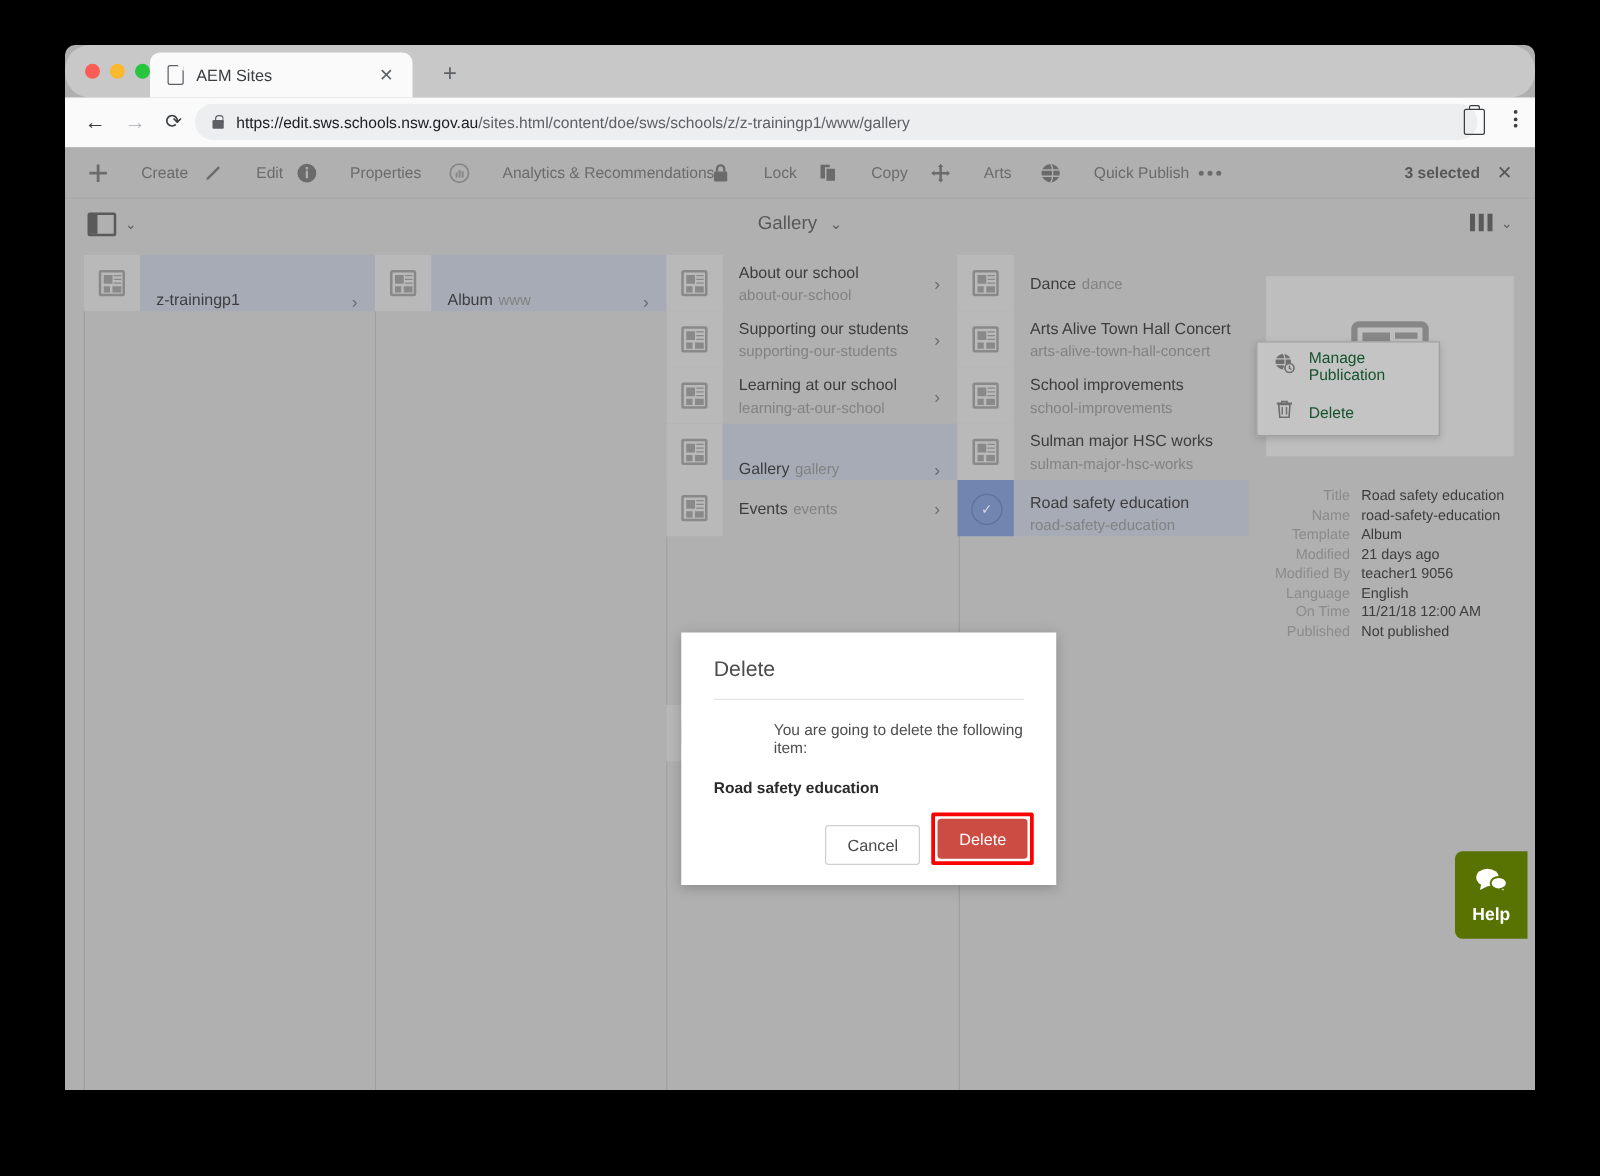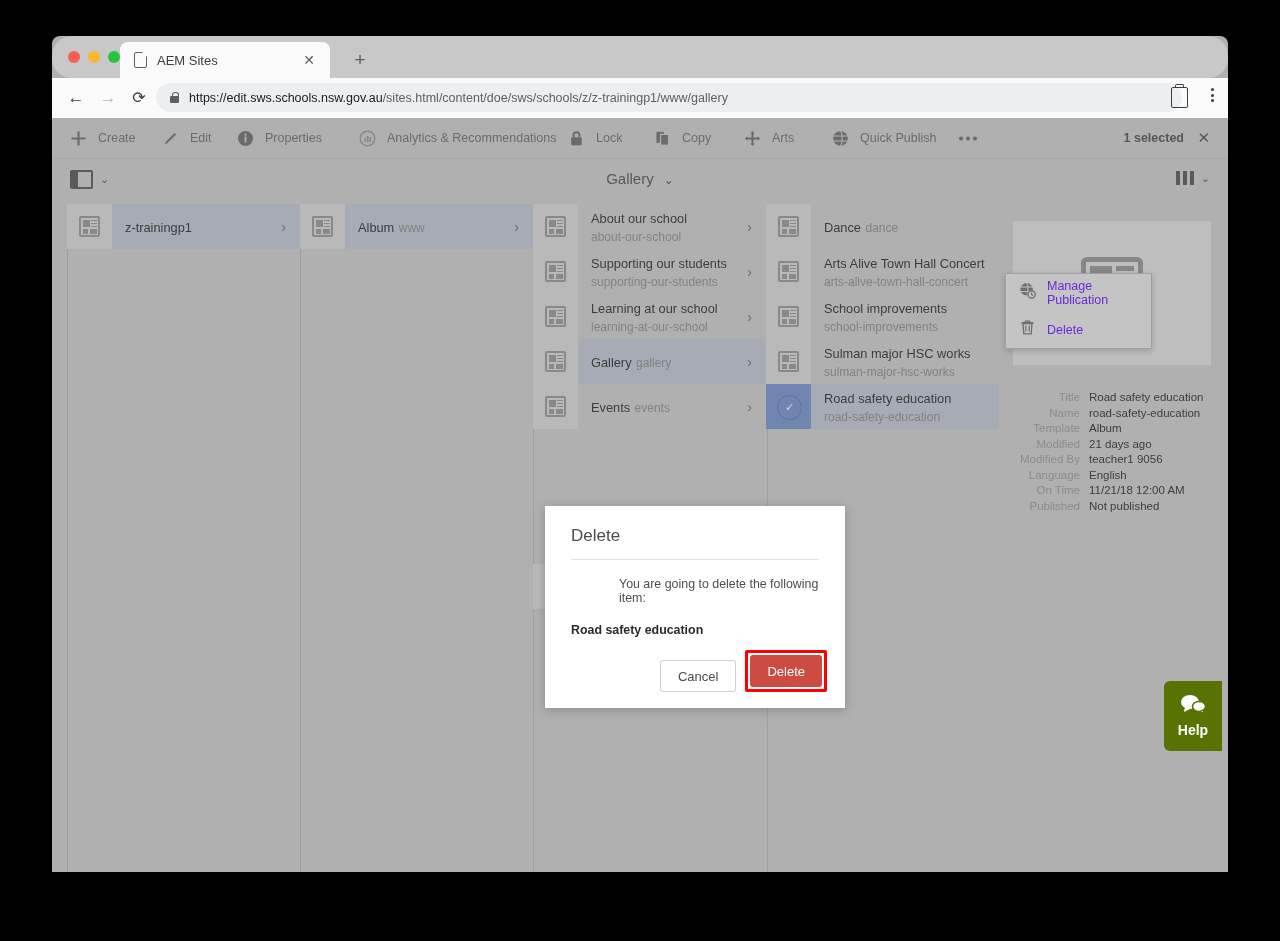--- a/index.html
+++ b/index.html
@@ -45,21 +45,21 @@
        border-radius:2px;}
   .ext-icon:before{content:"";position:absolute;left:3px;top:-4px;width:7px;height:3px;
        border:1.4px solid #3c4043;border-bottom:none;border-radius:2px 2px 0 0;}
   .kebab{position:absolute;right:13px;top:8px;width:4px;}
   .kebab i{display:block;width:3.2px;height:3.2px;background:#3c4043;border-radius:50%;margin:2.2px 0;}
 
   
   .app{position:absolute;left:0;top:82px;width:1176px;height:754px;background:#b4b4b4;}
 
   .toolbar{position:relative;height:40px;background:#b4b4b4;border-bottom:1px solid #a9a9a9;}
-  .tb-item{position:absolute;top:0;height:40px;display:flex;align-items:center;gap:11px;}
+  .tb-item{position:absolute;top:0;height:40px;display:flex;align-items:center;gap:26px;}
   .tb-label{font-size:12.5px;color:#6e6e6e;white-space:nowrap;}
   .tb-ico{width:17px;height:17px;position:relative;flex:none;}
   .sel-count{position:absolute;right:44px;top:0;height:40px;display:flex;align-items:center;
        font-size:12.5px;color:#595959;font-weight:bold;}
   .sel-close{position:absolute;right:18px;top:0;height:40px;display:flex;align-items:center;
        font-size:15px;color:#595959;}
 
   .subheader{position:relative;height:45px;background:#b4b4b4;border-bottom:1px solid #a5a5a5;}
   .rail-toggle{position:absolute;left:18px;top:11px;display:flex;align-items:center;gap:7px;}
   .rail-ico{width:19px;height:15px;border:2px solid #5c5c5c;border-radius:2px;position:relative;}
@@ -74,21 +74,21 @@
   .columns{position:absolute;left:0;top:86px;width:1176px;height:668px;display:flex;}
   .col{height:100%;border-right:1px solid #a3a3a3;background:#b4b4b4;position:relative;}
   .col.c0{width:15px;}
   .col.c1{width:233px;}
   .col.c2{width:233px;}
   .col.c3{width:233px;}
   .col.c4{width:233px;}
   .col.c5{width:228px;border-right:none;}
 
   .row{height:45px;display:flex;align-items:center;position:relative;cursor:default;}
-  .row.hi{background:#aaafba;}
+  .row.hi{background:#aaafba;align-items:flex-end;}
   .row.sel-tile .thumb{background:#7389b5;}
   .thumb{width:45px;height:45px;flex:none;display:flex;align-items:center;justify-content:center;
        background:#bdbdbd;}
   .page-ico{width:21px;height:21px;border:2.2px solid #8c8c8c;border-radius:2px;position:relative;
        box-sizing:border-box;}
   .page-ico i{position:absolute;background:#8c8c8c;}
   .page-ico i.a{left:1.5px;top:1.5px;width:7px;height:7px;}
   .page-ico i.b{right:1.5px;top:1.5px;width:6px;height:1.6px;}
   .page-ico i.c{right:1.5px;top:4.6px;width:6px;height:1.6px;}
   .page-ico i.d{right:1.5px;top:7.7px;width:6px;height:1.6px;}
@@ -119,21 +119,21 @@
   .preview .big-page i.h{left:4px;bottom:4px;width:44px;height:6px;}
   .props{position:absolute;left:8px;top:186px;right:12px;}
   .prop{display:flex;margin-bottom:1px;line-height:14.5px;}
   .prop .k{width:72px;flex:none;text-align:right;font-size:11.5px;color:#8e8e8e;padding-right:9px;}
   .prop .v{font-size:11.5px;color:#3f3f3f;}
 
   
   .popover{position:absolute;left:953px;top:155px;width:145px;background:#c4c4c4;
        border:1px solid #a0a0a0;box-shadow:0 2px 6px rgba(0,0,0,.18);z-index:40;}
   .pop-item{height:37px;display:flex;align-items:center;gap:11px;padding-left:13px;}
-  .pop-label{font-size:12.5px;color:#6d28d9;}
+  .pop-label{font-size:12.5px;color:#14532d;}
 
   
   .help{position:absolute;right:6px;bottom:121px;width:58px;height:70px;background:#587302;
        border-radius:6px 0 0 6px;display:flex;flex-direction:column;align-items:center;
        justify-content:center;gap:4px;z-index:30;}
   .help-label{font-size:14px;color:#fff;font-weight:bold;}
 
   
   .dialog{position:absolute;left:493px;top:388px;width:300px;height:202px;background:#fff;z-index:60;
        box-shadow:0 2px 10px rgba(0,0,0,.22);}
@@ -266,21 +266,21 @@
         <div class="tb-item" style="left:905px">
           <span class="tb-ico">
             <svg width="22" height="17" viewBox="0 0 22 17">
                 <circle cx="4" cy="8.5" r="2" fill="#6e6e6e"></circle>
                 <circle cx="11" cy="8.5" r="2" fill="#6e6e6e"></circle>
                 <circle cx="18" cy="8.5" r="2" fill="#6e6e6e"></circle>
               </svg>
           </span>
           <span class="tb-label"></span>
         </div>
-        <div class="sel-count">1 selected</div>
+        <div class="sel-count">3 selected</div>
         <div class="sel-close">✕</div>
       </div>
 
       <div class="subheader">
         <div class="rail-toggle">
           <span class="rail-ico"></span>
           <span class="chev">⌄</span>
         </div>
         <div class="title-center">
           <span>Gallery</span>

